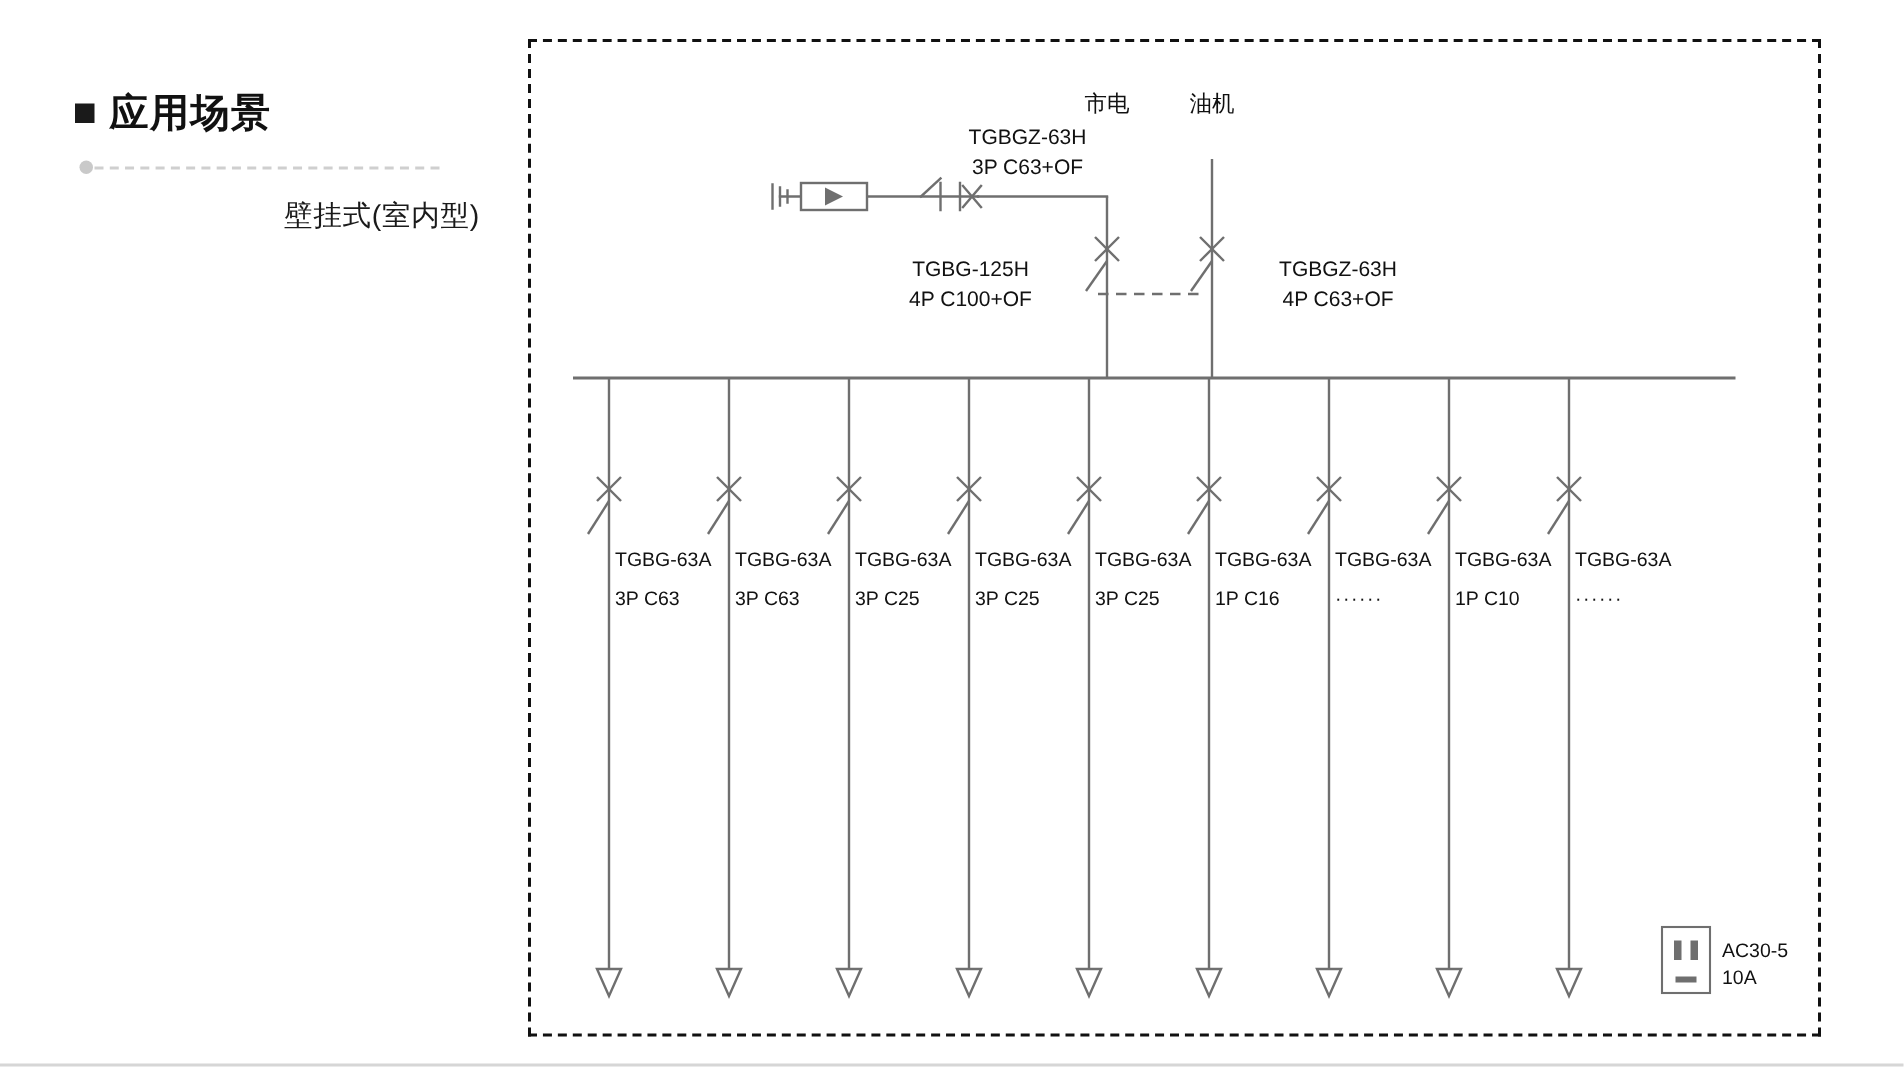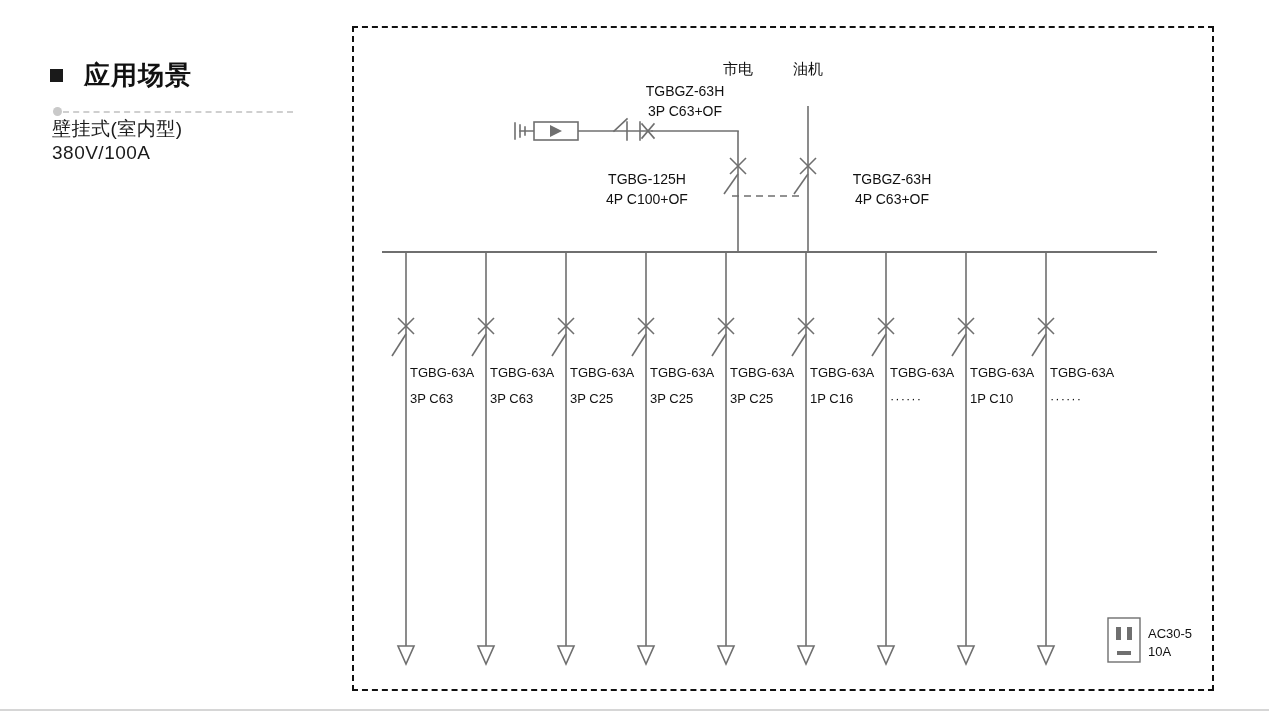--- a/index.html
+++ b/index.html
@@ -24,21 +24,21 @@
   
   #left-panel {
     position: absolute;
     left: 50px;
     top: 58px;
     width: 270px;
   }
   .heading-row {
     display: flex;
     align-items: center;
-    gap: 21px;
+    gap: 10px;
   }
   .heading-bullet {
     width: 13px;
     height: 13px;
     background: #1a1a1a;
     display: inline-block;
   }
   .heading-text {
     font-size: 26px;
     font-weight: bold;
@@ -61,22 +61,24 @@
   }
   .divider-line {
     flex: 1 1 auto;
     height: 0;
     border-top: 2px dashed #cfcfcf;
     margin-left: 1px;
   }
   .sub-line {
     font-size: 19px;
     color: #1a1a1a;
+    margin-top: 15px;
     margin-left: 2px;
     letter-spacing: 0.5px;
+    text-align: right;
   }
   
   #diagram-panel {
     position: absolute;
     left: 352px;
     top: 26px;
     width: 862px;
     height: 665px;
     border: 2px dashed #111111;
     box-sizing: border-box;
@@ -112,21 +114,20 @@
   <div id="left-panel">
     <div class="heading-row">
       <span class="heading-bullet"></span>
       <span class="heading-text">应用场景</span>
     </div>
     <div class="divider-row">
       <span class="divider-dot"></span>
       <span class="divider-line"></span>
     </div>
     <div class="sub-line">壁挂式(室内型)</div>
-    <div class="sub-line">380V/100A</div>
   </div>
 
   <div id="diagram-panel"></div>
 
   <div id="svg-wrap">
     <svg width="862" height="665" viewBox="0 0 862 665" xmlns="http://www.w3.org/2000/svg">
       <g stroke="#6f6f6f" stroke-width="1.6" fill="none" stroke-linecap="square">
 
         <line x1="168" y1="105" x2="300" y2="105"></line>
 

